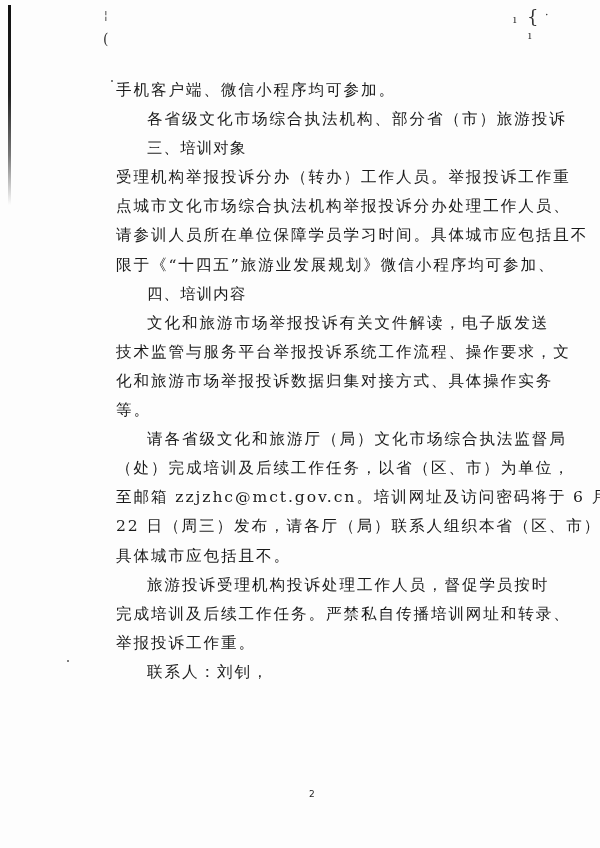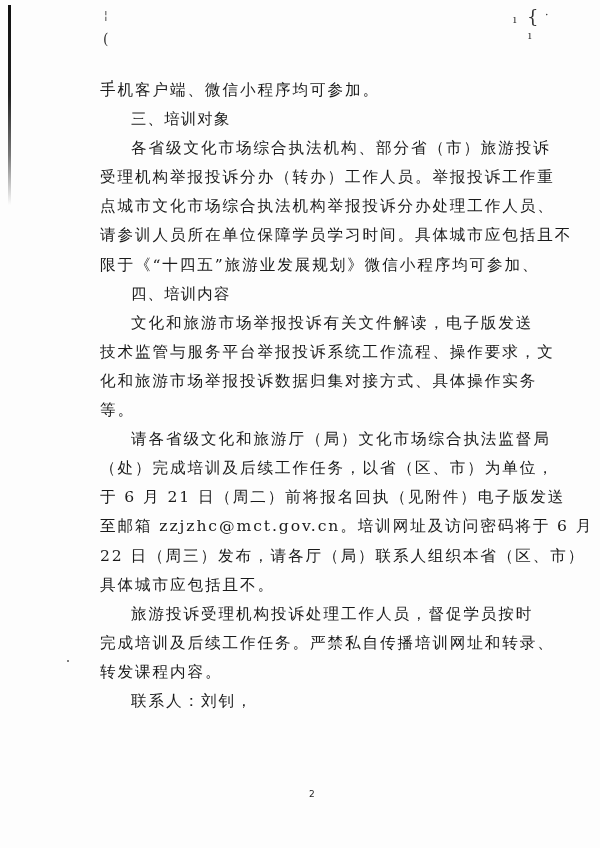--- a/index.html
+++ b/index.html
@@ -7,21 +7,21 @@
     width:600px; height:848px; position:relative; overflow:hidden;
     background:#fdfdfd; color:#1a1a1a;
     font-family:"DejaVu Serif","Liberation Serif",serif;
   }
   .scan-bar {
     position:absolute; left:8px; top:5px; width:3px; height:200px;
     background:linear-gradient(to bottom,#111 0%,#222 45%,#777 75%,rgba(150,150,150,0) 100%);
   }
   .mark { position:absolute; font-size:11px; color:#333; line-height:1; }
   .page {
-    position:absolute; left:100px; top:76px; width:392px;
+    position:absolute; left:116px; top:76px; width:392px;
   }
   .line {
     height:29.1px; line-height:29.1px; font-size:15.6px;
     letter-spacing:1.9px; white-space:nowrap;
   }
   .indent { padding-left:31px; }
   .heading {
     padding-left:31px; font-family:"DejaVu Sans","Liberation Sans",sans-serif;
     font-size:15.4px; letter-spacing:1.2px;
   }
@@ -40,36 +40,35 @@
 <span class="mark" style="left:103px;top:32px;font-size:14px;">(</span>
 <span class="mark" style="left:513px;top:14px;">ı</span>
 <span class="mark" style="left:527px;top:8px;font-size:18px;">{</span>
 <span class="mark" style="left:545px;top:10px;">·</span>
 <span class="mark" style="left:528px;top:30px;">ı</span>
 <div class="dot" style="left:111px;top:80px;"></div>
 <div class="dot" style="left:67px;top:660px;"></div>
 
 <div class="page">
   <div class="line">手机客户端、微信小程序均可参加。</div>
+  <div class="line indent">各省级文化市场综合执法机构、部分省（市）旅游投诉</div>
   <div class="line heading">三、培训对象</div>
-  <div class="line indent">各省级文化市场综合执法机构、部分省（市）旅游投诉</div>
   <div class="line">受理机构举报投诉分办（转办）工作人员。举报投诉工作重</div>
   <div class="line">点城市文化市场综合执法机构举报投诉分办处理工作人员、</div>
   <div class="line">请参训人员所在单位保障学员学习时间。具体城市应包括且不</div>
   <div class="line">限于《“十四五”旅游业发展规划》微信小程序均可参加、</div>
   <div class="line heading">四、培训内容</div>
   <div class="line indent">文化和旅游市场举报投诉有关文件解读，电子版发送</div>
   <div class="line">技术监管与服务平台举报投诉系统工作流程、操作要求，文</div>
   <div class="line">化和旅游市场举报投诉数据归集对接方式、具体操作实务</div>
   <div class="line">等。</div>
   <div class="line indent">请各省级文化和旅游厅（局）文化市场综合执法监督局</div>
   <div class="line">（处）完成培训及后续工作任务，以省（区、市）为单位，</div>
-  <div class="line">于 6 月 21 日（周二）前将报名回执（见附件）电子版发送</div>
   <div class="line">至邮箱 zzjzhc@mct.gov.cn。培训网址及访问密码将于 6 月</div>
   <div class="line">22 日（周三）发布，请各厅（局）联系人组织本省（区、市）</div>
   <div class="line">具体城市应包括且不。</div>
   <div class="line indent">旅游投诉受理机构投诉处理工作人员，督促学员按时</div>
   <div class="line">完成培训及后续工作任务。严禁私自传播培训网址和转录、</div>
-  <div class="line">转发课程内容。</div>
+  <div class="line">举报投诉工作重。</div>
   <div class="line indent">联系人：刘钊，</div>
 </div>
 
 <div class="page-num">2</div>
 
 </body></html>

